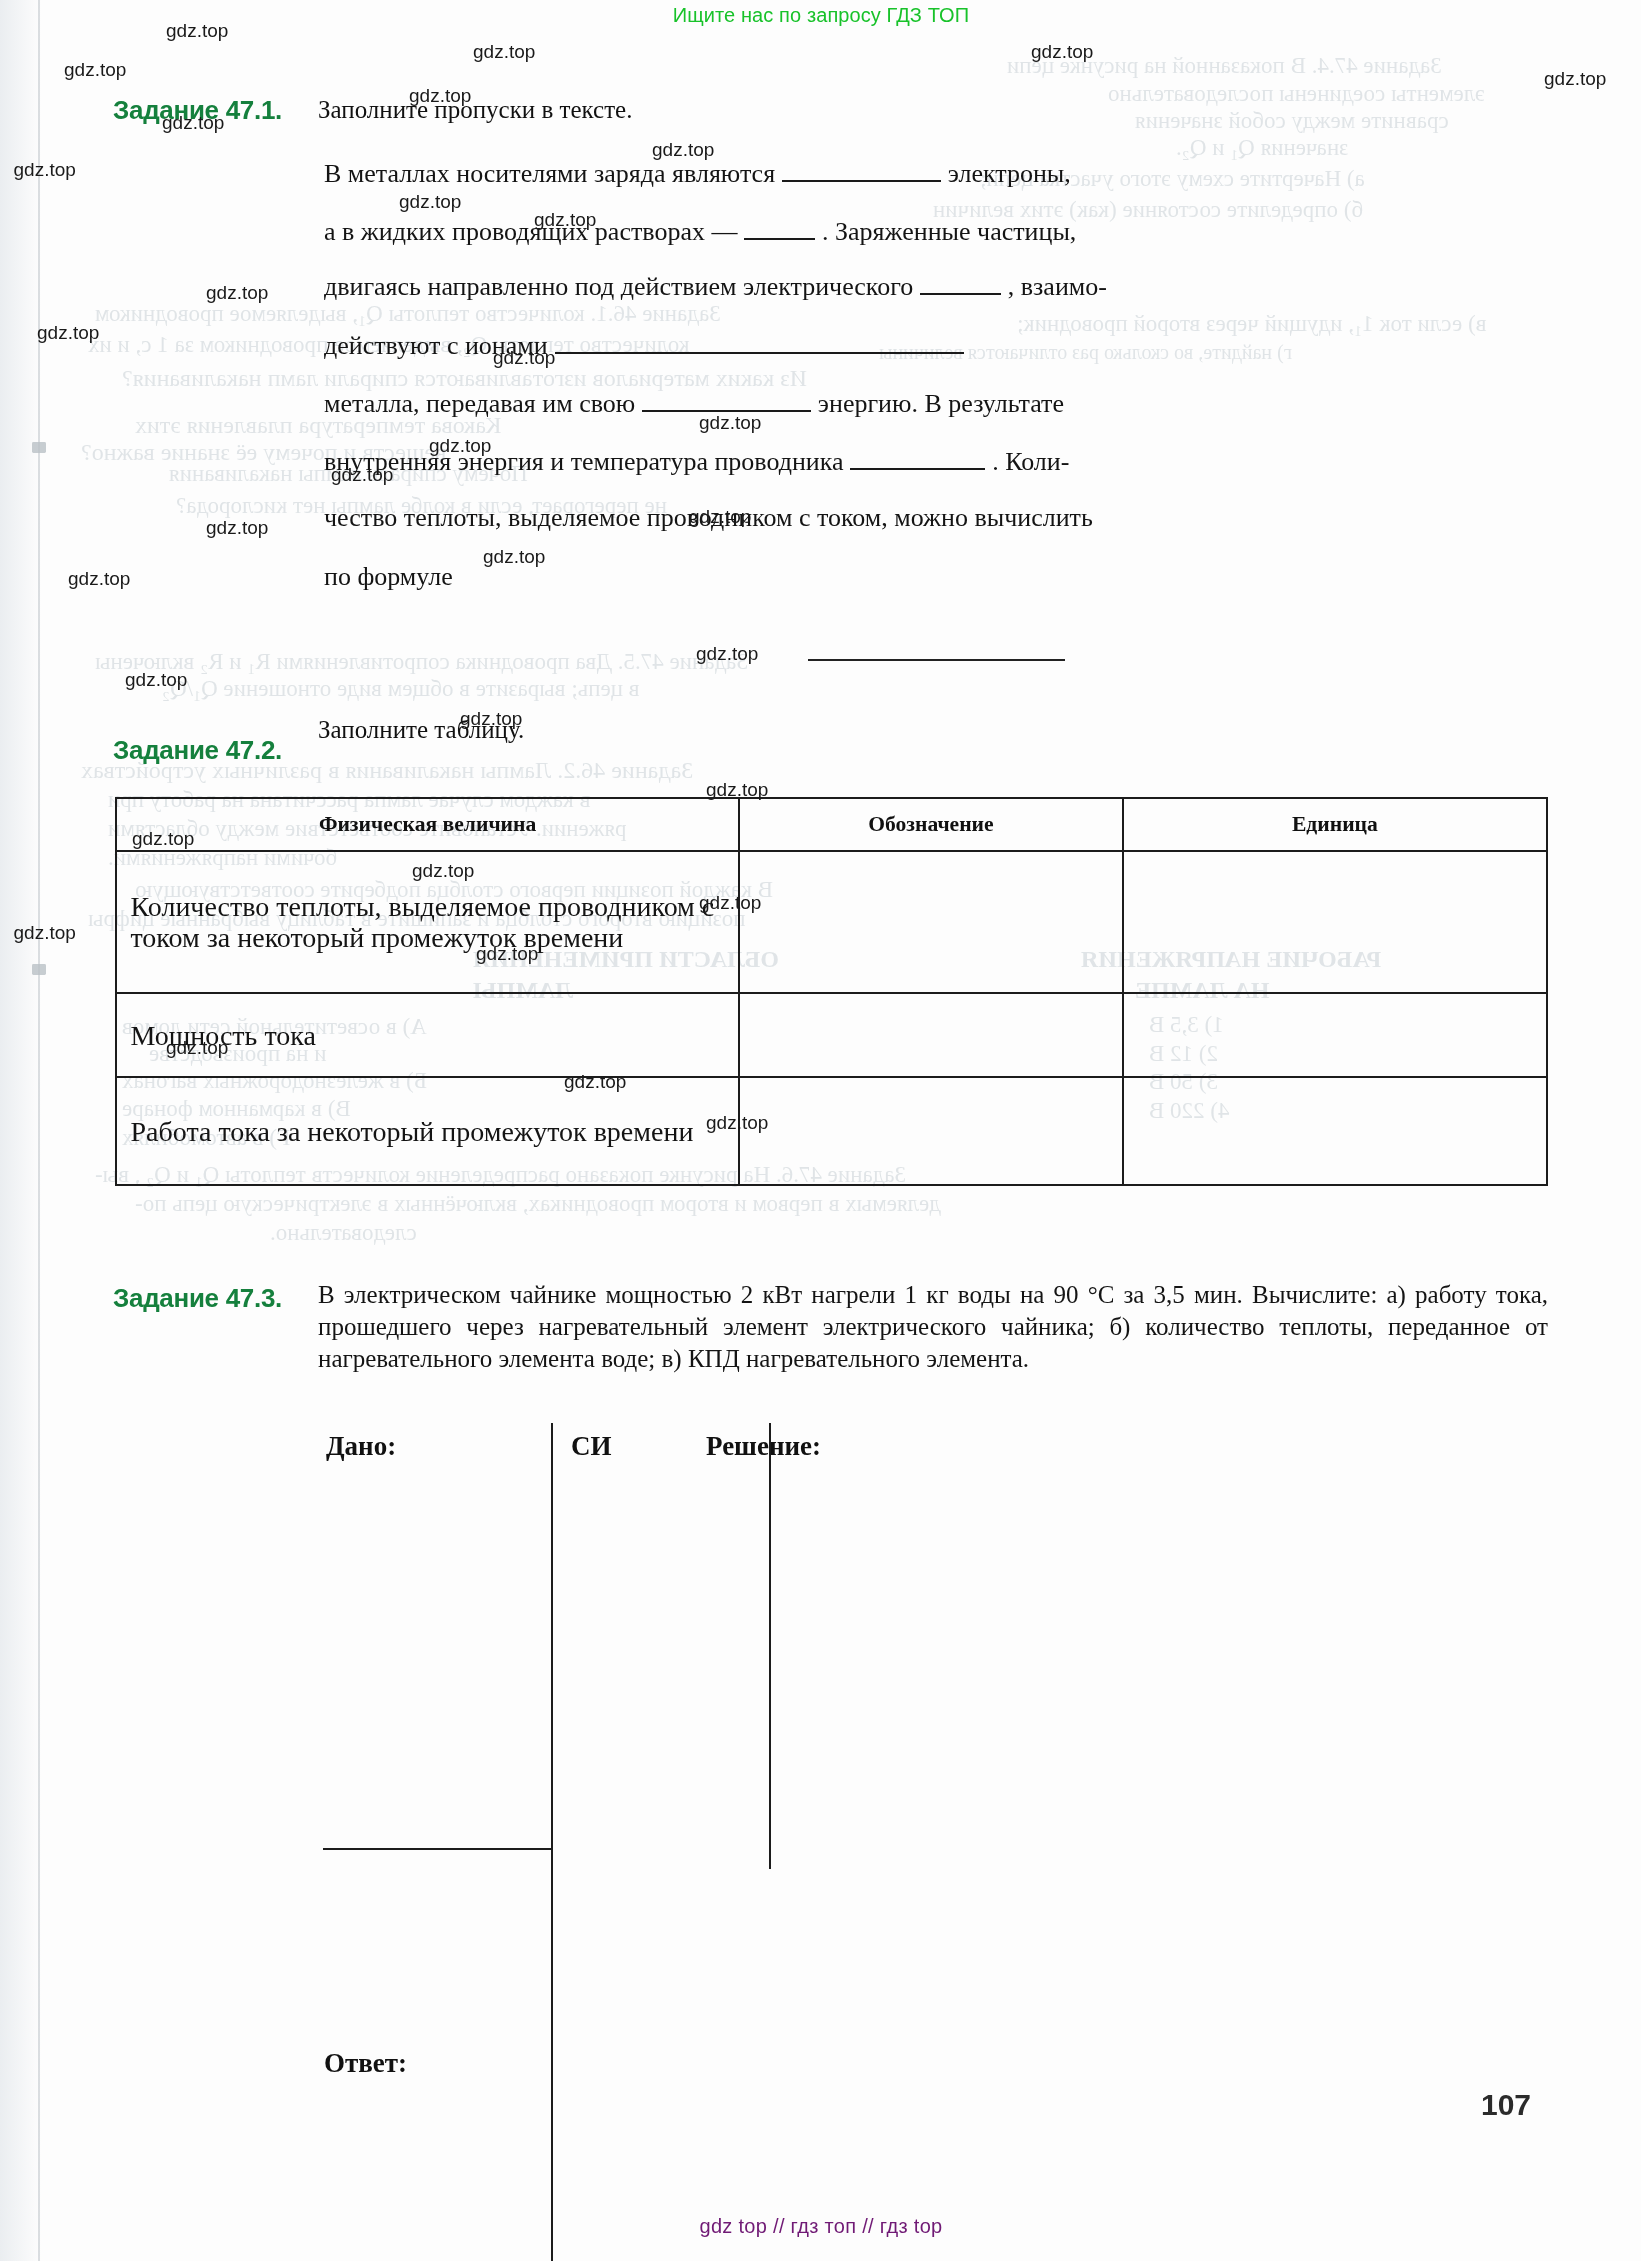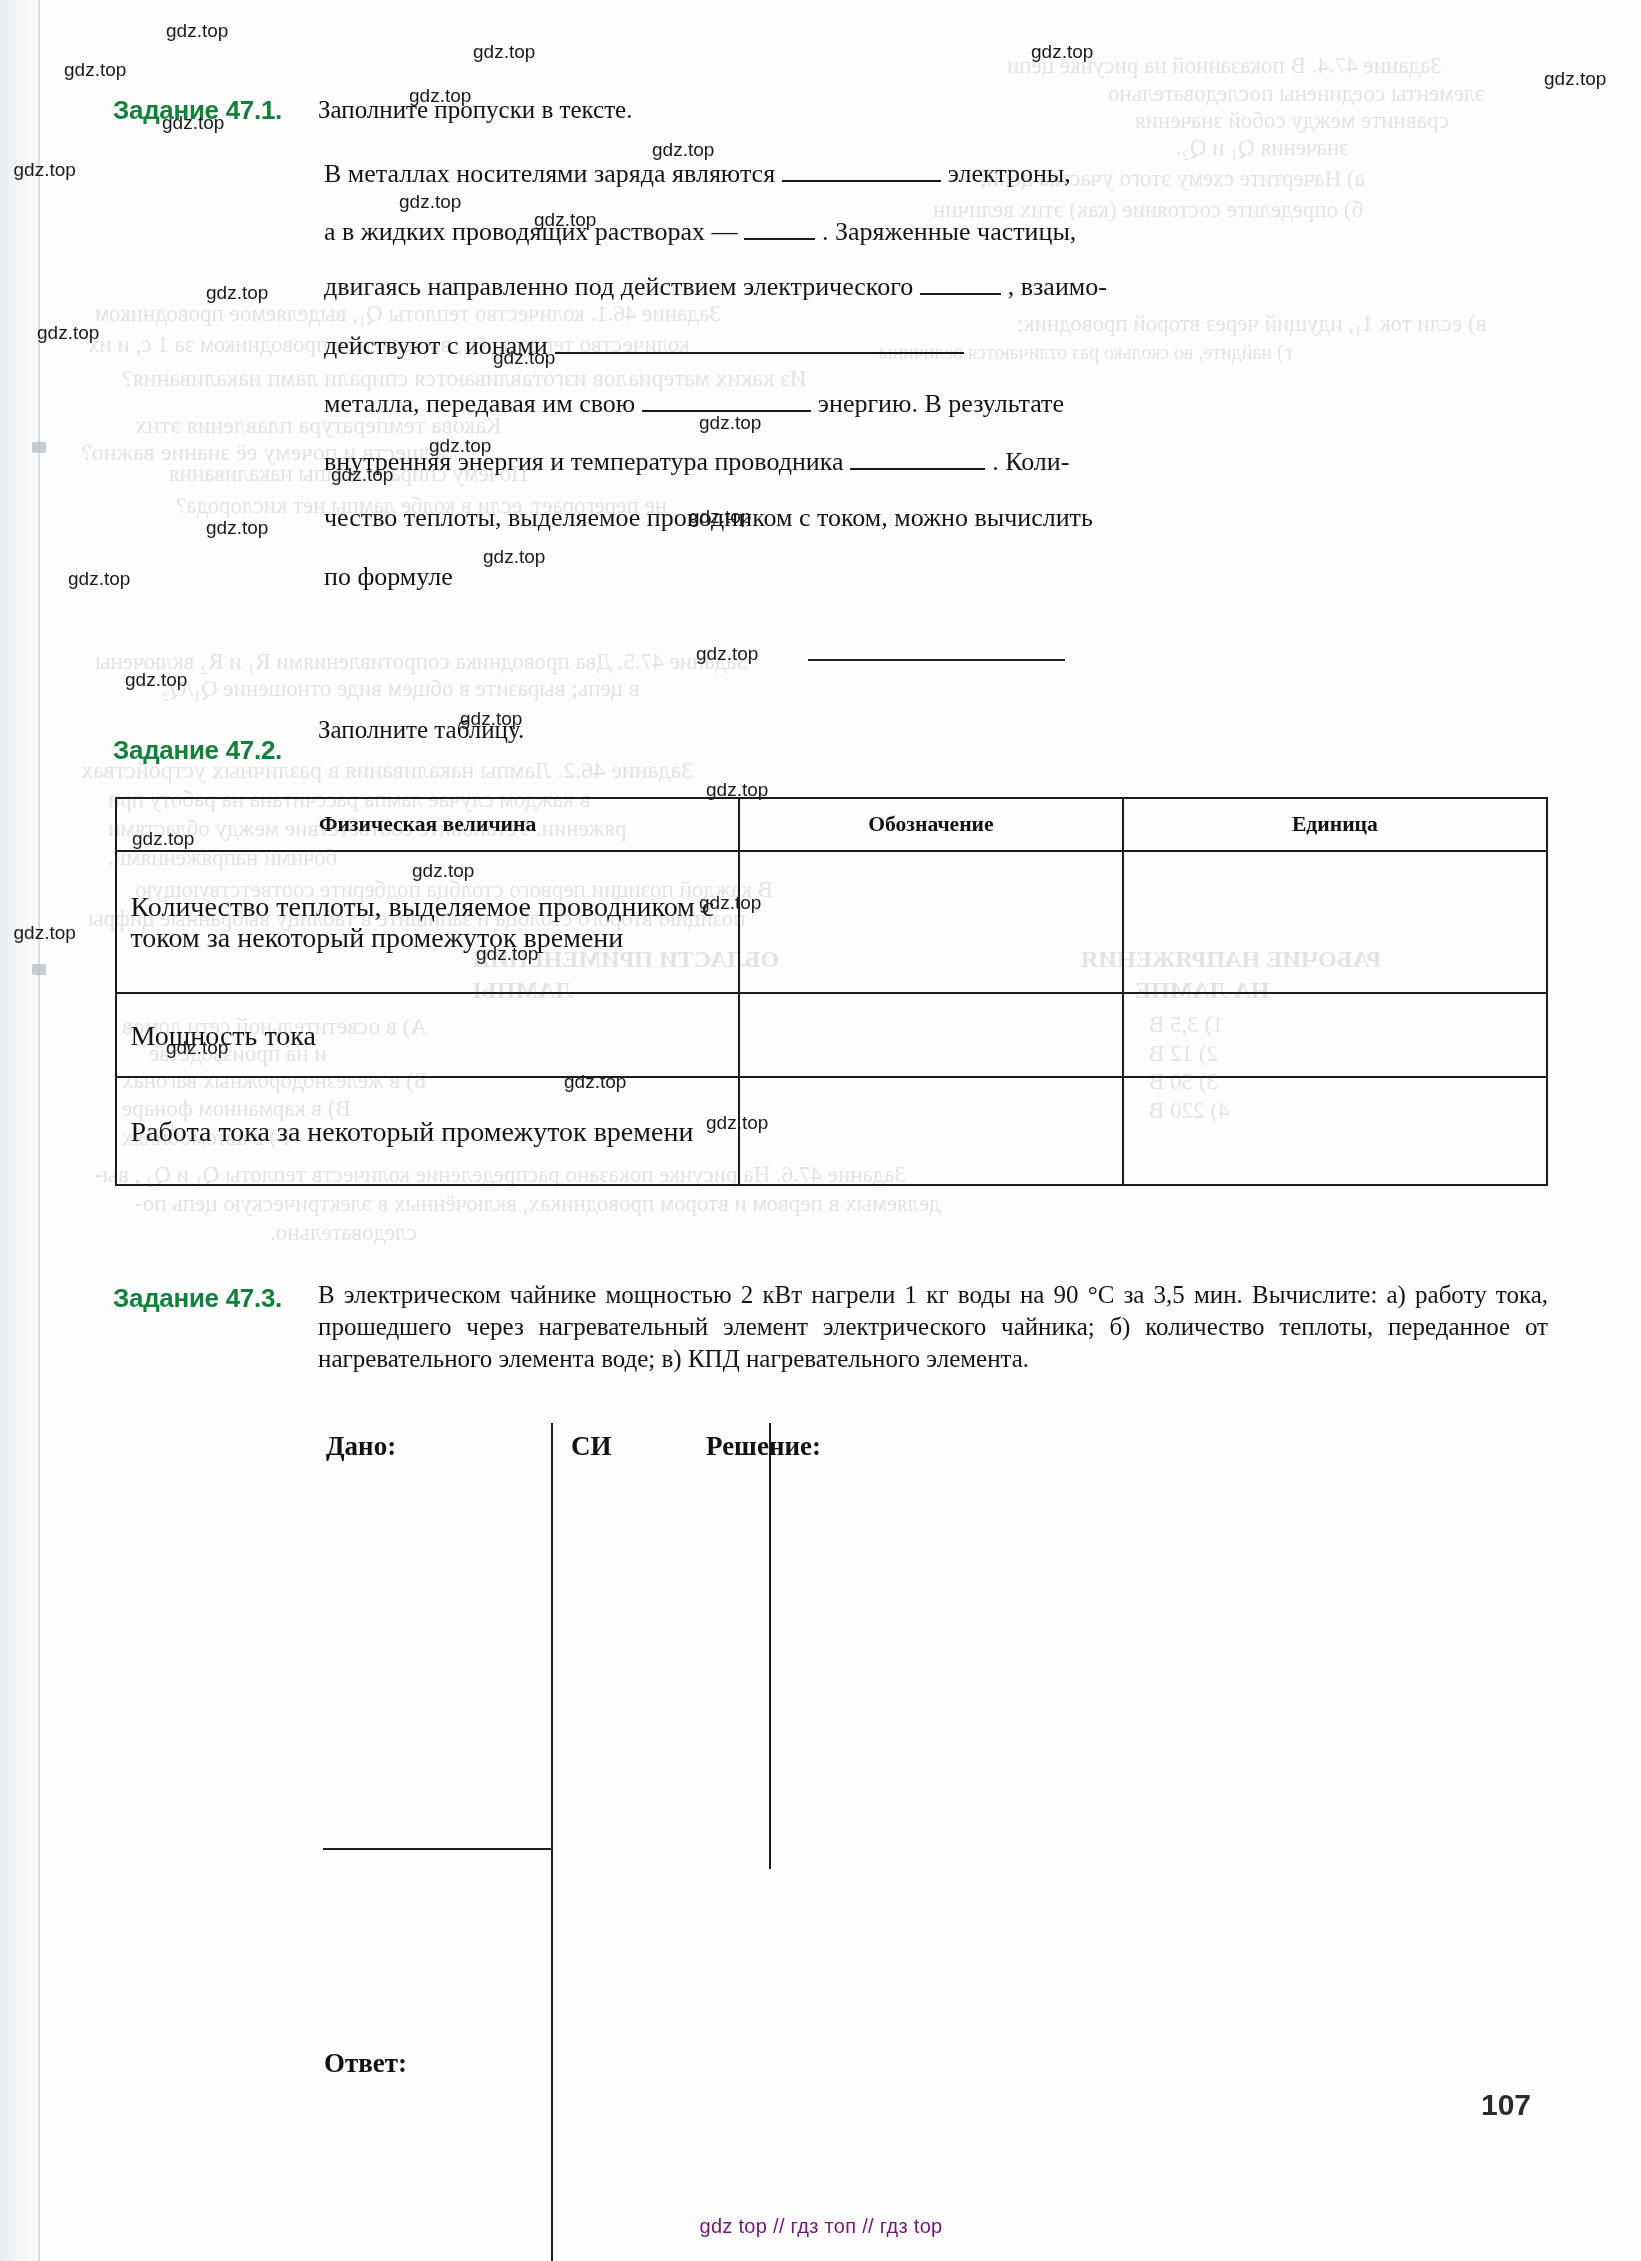--- a/index.html
+++ b/index.html
@@ -242,20 +242,21 @@
       <div class="bleed" style="left: 122px; top: 1125px; font-size: 23px;">Г) в автомобилях</div>
       <div class="bleed" style="left: 1149px; top: 1012px; font-size: 23px;">1) 3,5 В</div>
       <div class="bleed" style="left: 1149px; top: 1041px; font-size: 23px;">2) 12 В</div>
       <div class="bleed" style="left: 1149px; top: 1069px; font-size: 23px;">3) 50 В</div>
       <div class="bleed" style="left: 1149px; top: 1098px; font-size: 23px;">4) 220 В</div>
       <div class="bleed" style="left: 95px; top: 1162px; font-size: 23px;">Задание 47.6. На рисунке показано распределение количеств теплоты Q₁ и Q₂ , вы-</div>
       <div class="bleed" style="left: 135px; top: 1191px; font-size: 23px;">деляемых в первом и втором проводниках, включённых в электрическую цепь по-</div>
       <div class="bleed" style="left: 270px; top: 1220px; font-size: 23px;">следовательно.</div>
     </div>
 
+  <div class="top-banner">Ищите нас по запросу ГДЗ ТОП</div>
   <div class="bottom-banner">gdz top  //  гдз топ  //  гдз top</div>
 
   <div class="task-label" style="left:113px; top:95px">Задание 47.1.</div>
   <div class="task-prompt" style="left:318px; top:96px">Заполните пропуски в тексте.</div>
 
   <div class="body-line" style="left:324px; top:157px">
     <span>В металлах носителями заряда являются</span>
     <span class="blank" style="width:159px"></span>
     <span>электроны,</span>
   </div>

